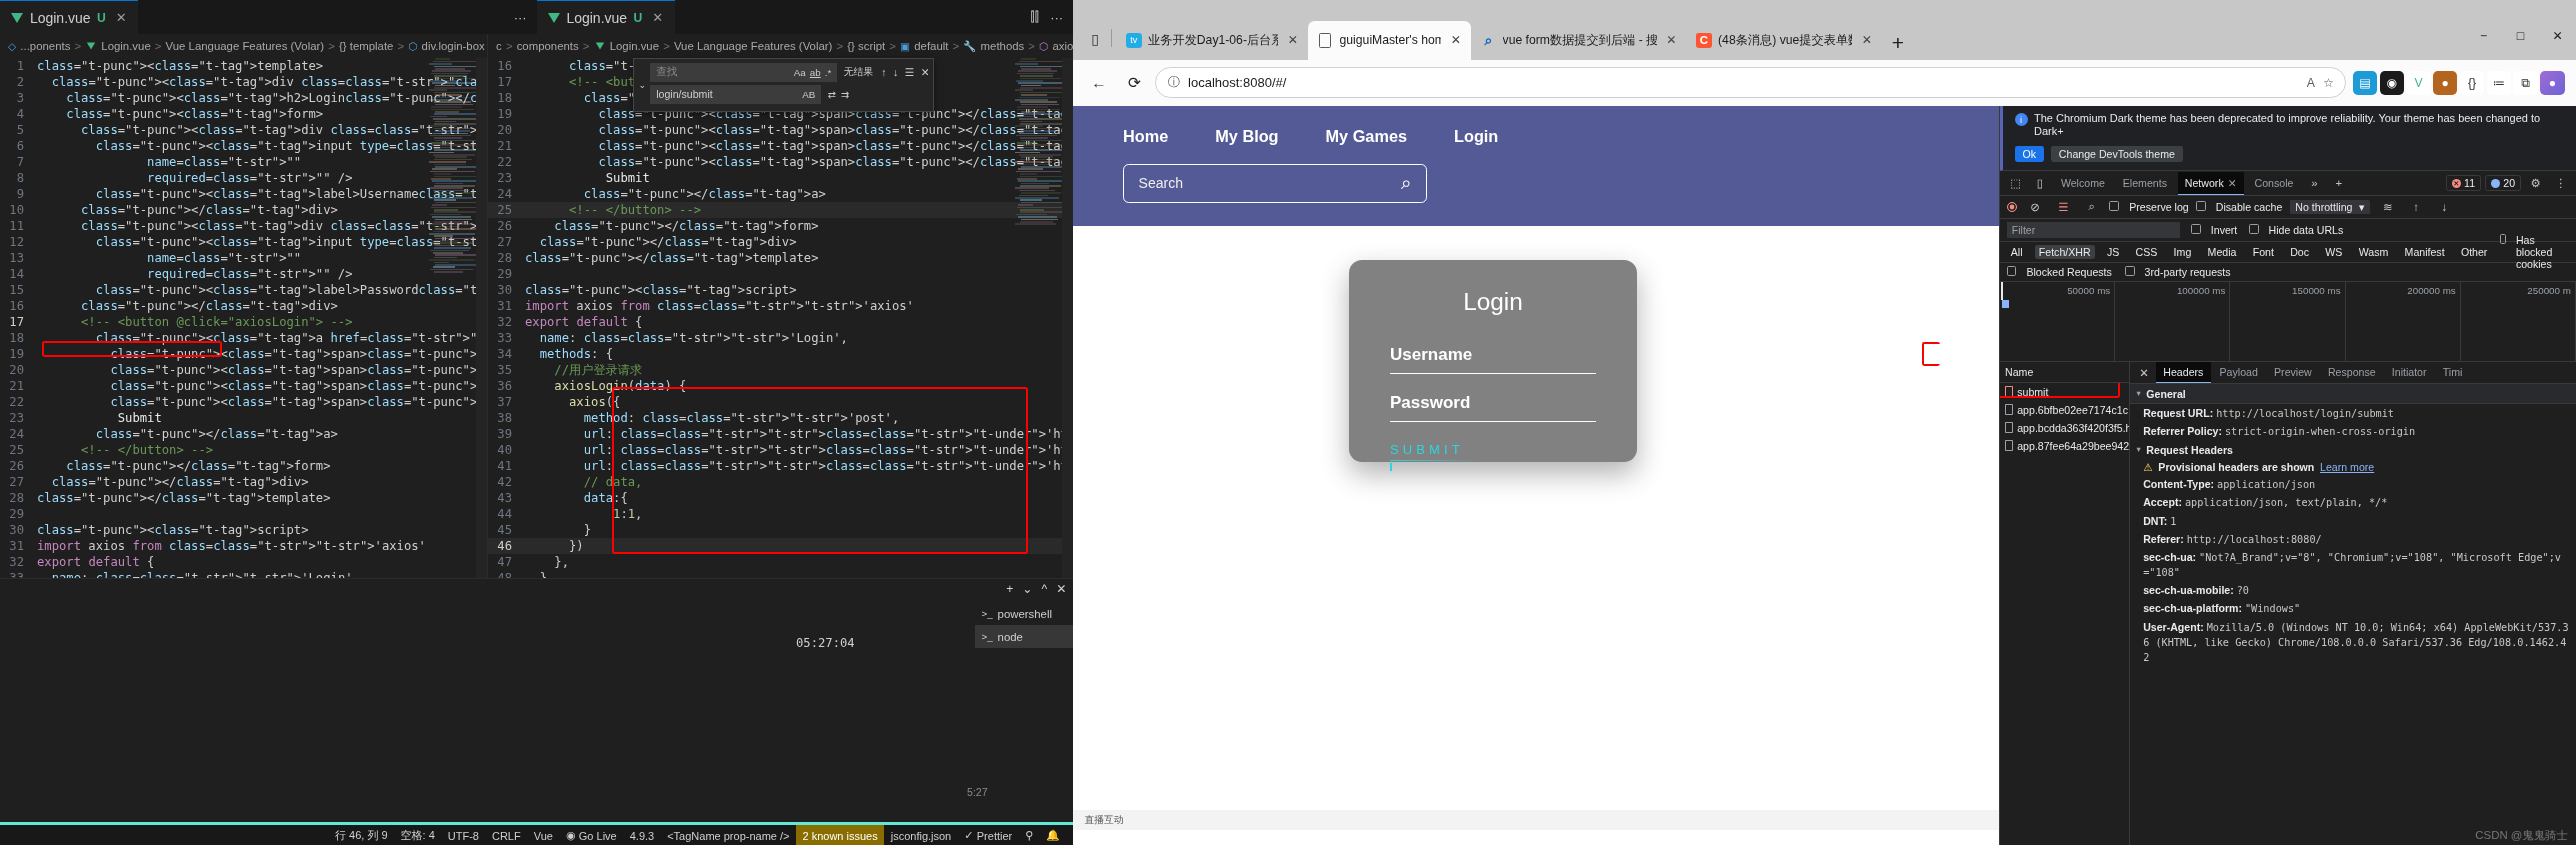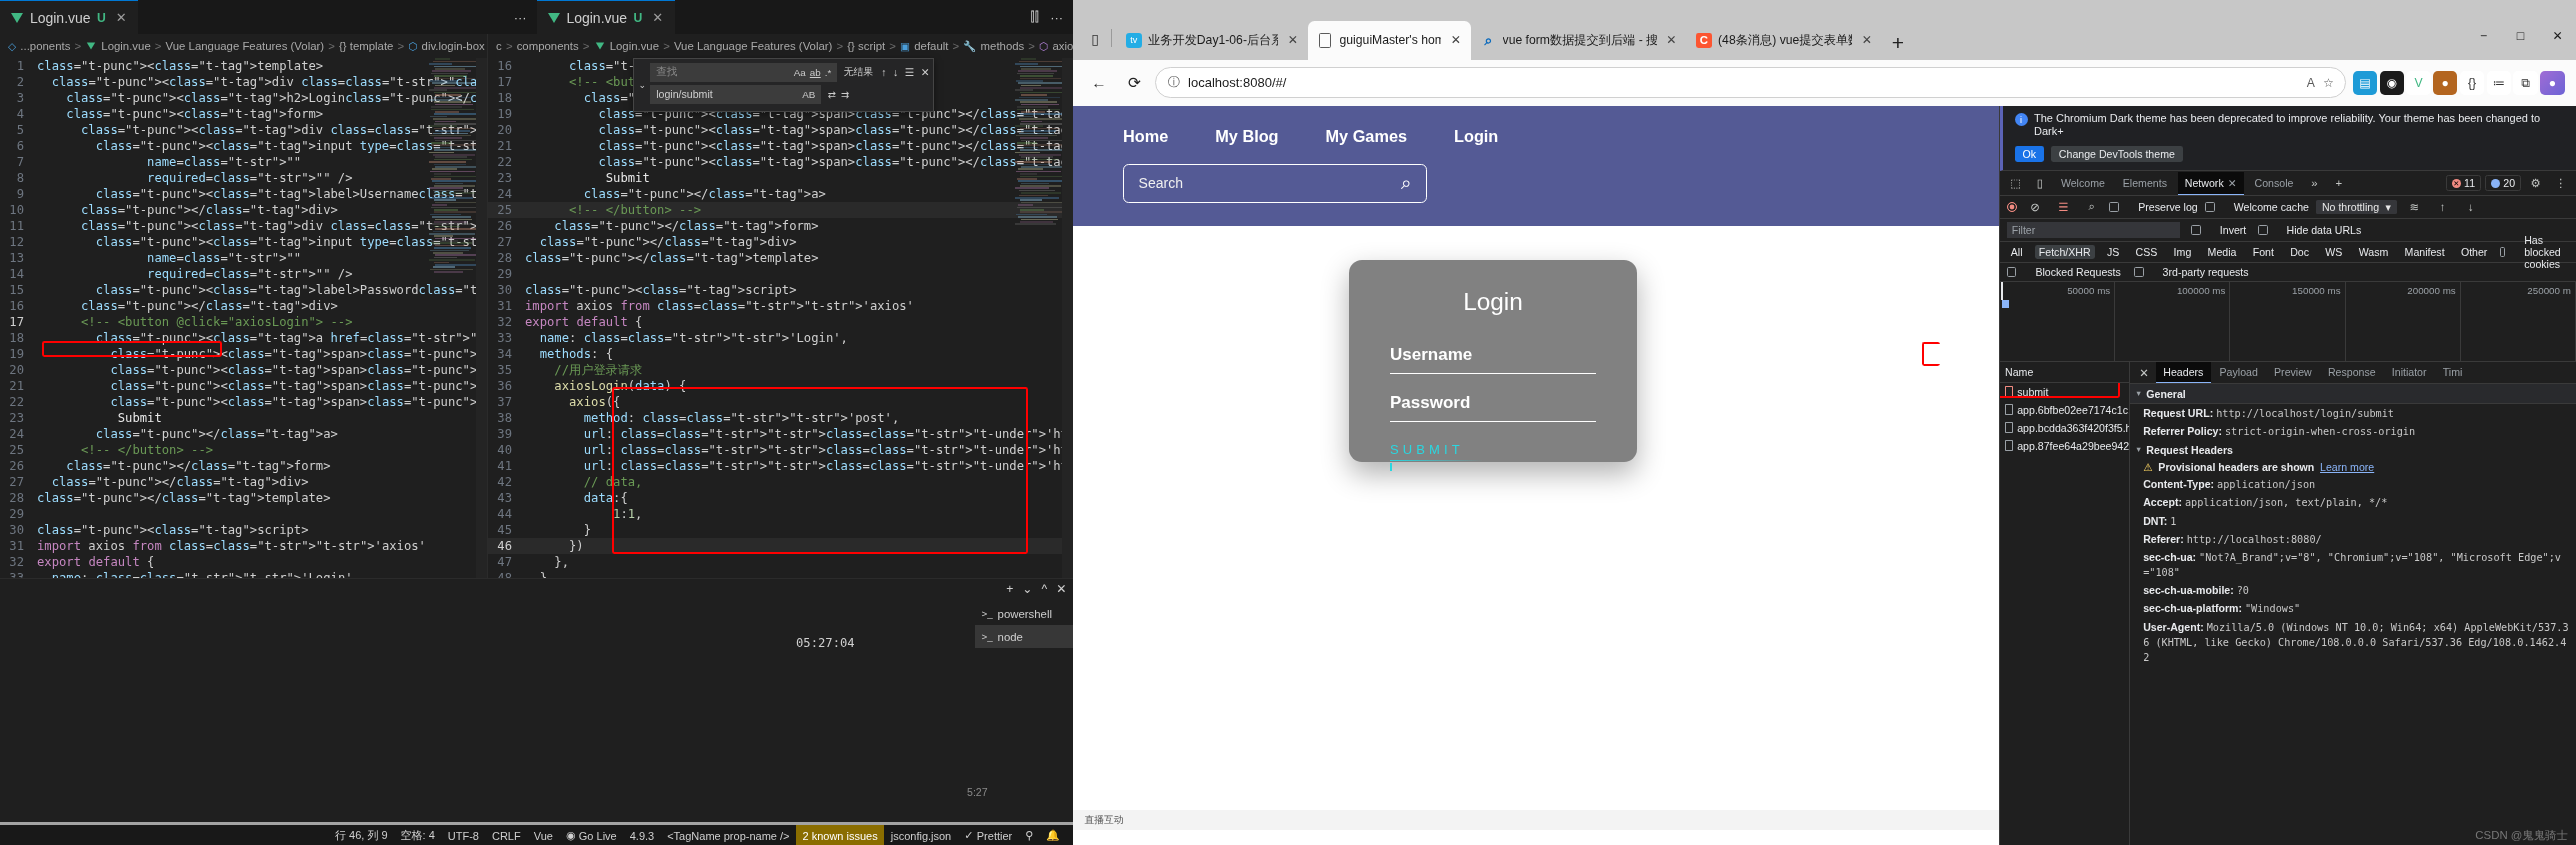--- a/index.html
+++ b/index.html
@@ -6,21 +6,21 @@
   * { box-sizing: border-box; margin: 0; padding: 0; }
   html, body {
     width: 2576px; height: 846px;
     overflow: hidden;
     background: #1e1e1e;
     font-family: "Liberation Sans", sans-serif;
   }
   .root { position: relative; width: 2576px; height: 846px; }
 
   
-  .vscode { position: absolute; left: 0; top: 0; width: 1073px; height: 846px; background: #a3a3a3; }
+  .vscode { position: absolute; left: 0; top: 0; width: 1073px; height: 846px; background: #5eead4; }
 
   .vs-tabs { display: flex; height: 34px; background: #181818; align-items: stretch; }
   .vs-tab { display: flex; align-items: center; gap: 6.5px; padding: 0 11.4px; background: #1f1f1f;
             color: #cfcfcf; font-size: 14px; border-top: 0.8px solid #0078d4; position: relative; }
   .vue-logo { width: 0; height: 0; border-left: 6.5px solid transparent; border-right: 6.5px solid transparent;
               border-top: 10.6px solid #41b883; }
   .tab-u { color: #41b883; font-size: 12.2px; font-weight: bold; }
   .tab-x { color: #9d9d9d; font-size: 13px; margin-left: 3.3px; }
   .vs-tabs-spacer { flex: 1; background: #181818; display: flex; align-items: center; justify-content: flex-end;
                     padding-right: 9.8px; gap: 11.4px; color: #cfcfcf; font-size: 13px; }
@@ -171,21 +171,21 @@
   .dt-badge { display: flex; align-items: center; gap: 3.3px; padding: 0.8px 4.9px; border-radius: 2.4px;
               border: 0.8px solid #3a3a3a; font-size: 10.6px; color: #e8eaed; }
   .dot-red { width: 9px; height: 9px; border-radius: 50%; background: #f28b82; color: #000;
              font-size: 7.3px; display: flex; align-items: center; justify-content: center; }
   .dot-blue { width: 9px; height: 9px; border-radius: 50%; background: #8ab4f8; }
 
   .dt-toolbar2 { display: flex; align-items: center; height: 23px; gap: 7.3px; padding: 0 6.5px;
                  border-bottom: 0.8px solid #3a3a3a; }
   .rec-dot { width: 10.6px; height: 10.6px; border-radius: 50%; border: 1.6px solid #f28b82; background: #f28b82;
              box-shadow: inset 0 0 0 1.6px #1f1f1f; }
-  .cb { display: flex; align-items: center; gap: 19px; color: #e8eaed; font-size: 10.6px; }
+  .cb { display: flex; align-items: flex-start; gap: 10px; color: #e8eaed; font-size: 10.6px; }
   .cb .box { width: 9.8px; height: 9.8px; border: 0.8px solid #9aa0a6; border-radius: 1.6px; }
   .throttle { background: #35363a; padding: 0.8px 5.7px; border-radius: 1.6px; display: flex; align-items: center;
               gap: 6.5px; font-size: 10.6px; }
 
   .dt-filterrow { display: flex; align-items: center; height: 23px; gap: 11.4px; padding: 0 6.5px;
                   border-bottom: 0.8px solid #3a3a3a; }
   .dt-filter-input { width: 173px; height: 15.4px; background: #35363a; border: 0.8px solid #35363a;
                      color: #9aa0a6; font-size: 10.6px; padding: 0 4.1px; display: flex; align-items: center; }
   .dt-types { display: flex; align-items: center; gap: 8.1px; height: 21px; padding: 0 6.5px;
               font-size: 10.6px; border-bottom: 0.8px solid #3a3a3a; }
@@ -792,21 +792,21 @@
           <span class="rec-dot"></span>
           <span class="dt-ico-btn">⊘</span>
           <span class="dt-ico-btn" style="color:#f28b82">☰</span>
           <span class="dt-ico-btn">⌕</span>
           <span class="cb">
             <span class="box"></span>
             <span>Preserve log</span>
           </span>
           <span class="cb">
             <span class="box"></span>
-            <span>Welcome cache</span>
+            <span>Disable cache</span>
           </span>
           <span class="throttle">
             <span>No throttling</span>
             <span>▾</span>
           </span>
           <span class="dt-ico-btn">≋</span>
           <span class="dt-ico-btn">↑</span>
           <span class="dt-ico-btn">↓</span>
         </div>
 

